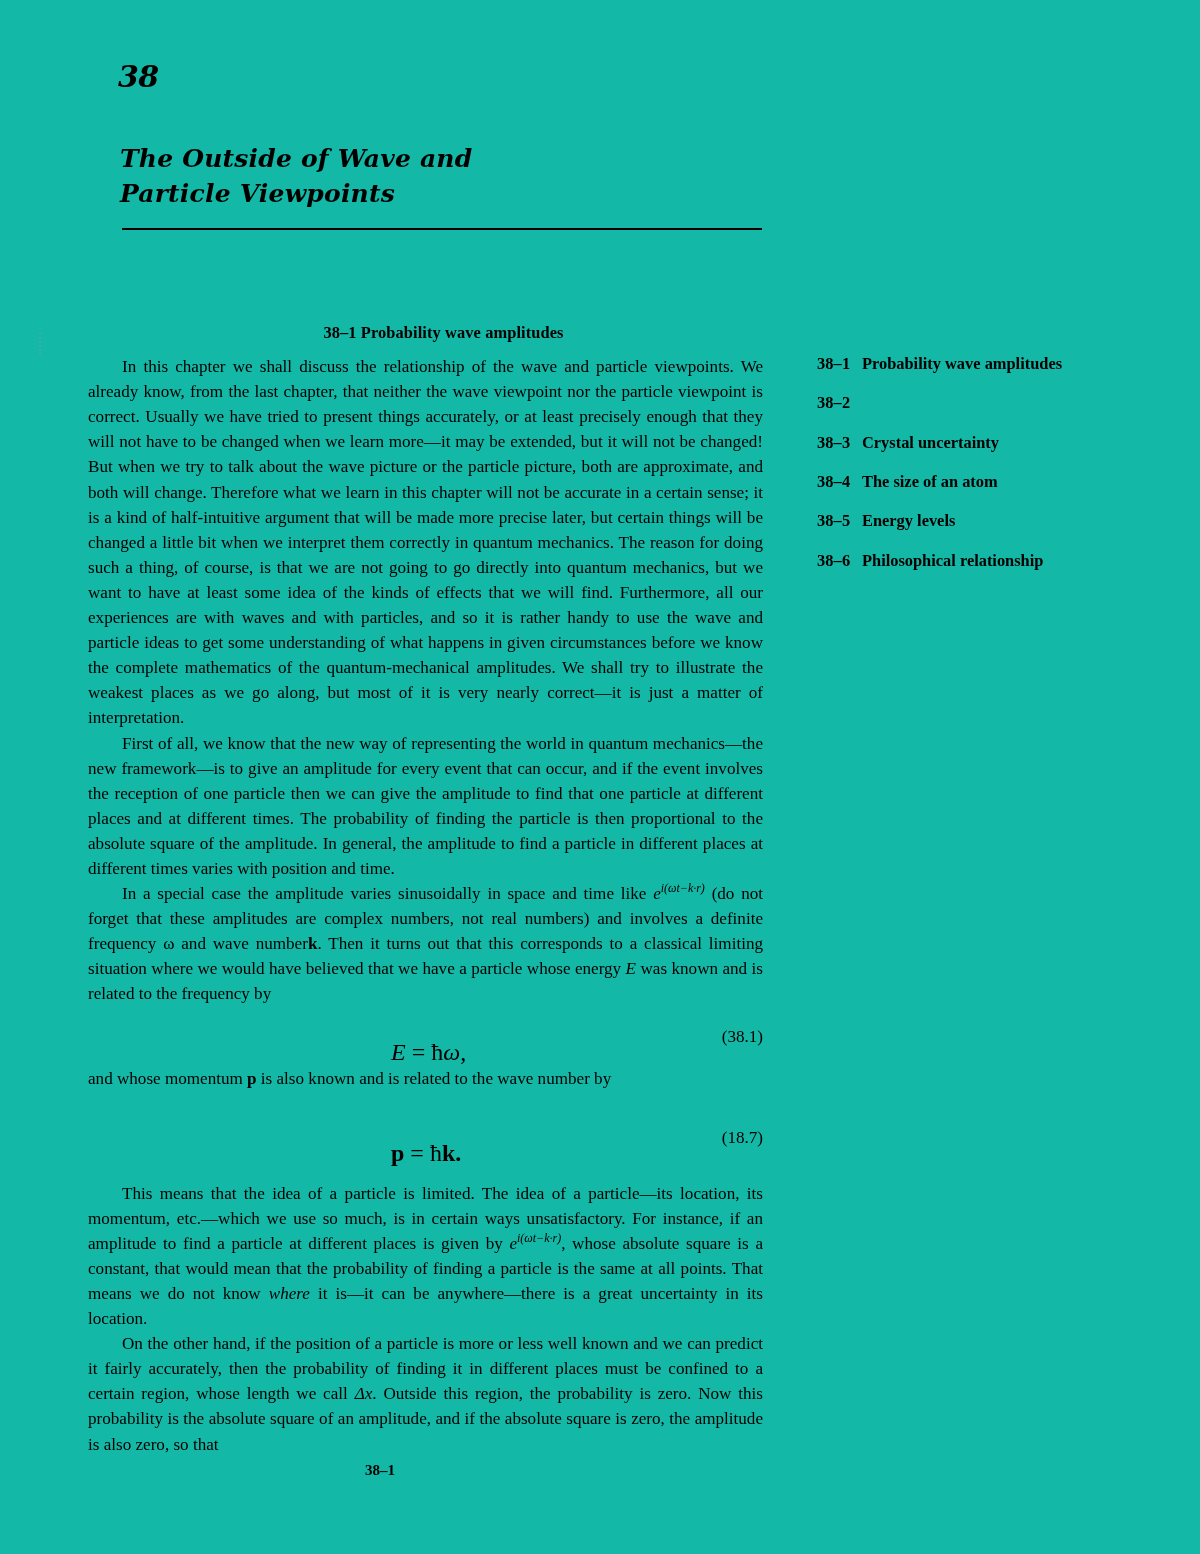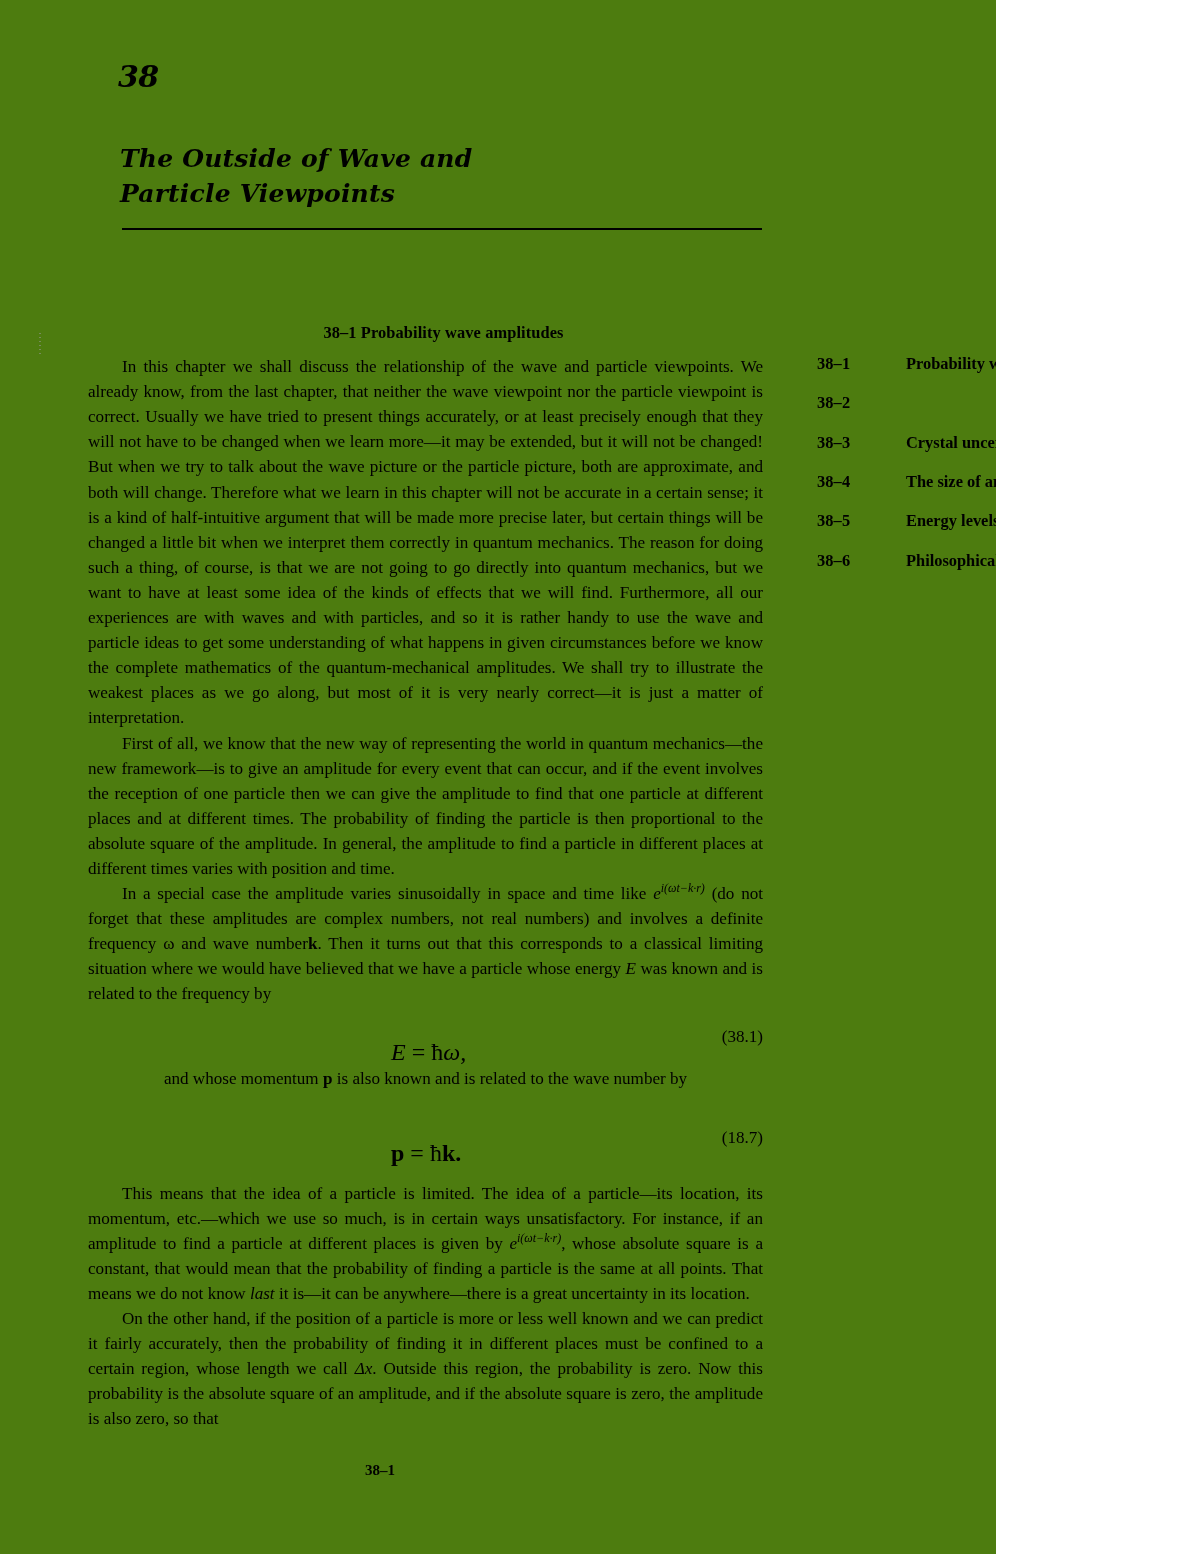--- a/index.html
+++ b/index.html
@@ -2,23 +2,23 @@
 <html><head>
 <meta charset="utf-8">
 <style>
   html, body {
     margin: 0;
     padding: 0;
     background: #ffffff;
   }
   .page {
     position: relative;
-    width: 996px;
+    width: 1200px;
     height: 1554px;
-    background: #4d7c0f;
+    background: #14b8a6;
     overflow: hidden;
     font-family: "Liberation Serif", "DejaVu Serif", serif;
     color: #000000;
   }
 
   
   .chapter-number {
     position: absolute;
     left: 118px;
     top: 59px;
@@ -110,21 +110,21 @@
     margin-top: 16px;
   }
   .eq-num {
     position: absolute;
     right: 0;
     top: 0;
     font-size: 17.1px;
   }
   .lead-line {
     margin: 14px 0 0 0;
-    text-align: center;
+    text-align: left;
     text-indent: 0;
   }
 
   
   .toc {
     position: absolute;
     left: 817px;
     top: 353px;
     width: 300px;
     font-size: 16.4px;
@@ -136,21 +136,20 @@
     align-items: flex-start;
     margin-bottom: 18px;
   }
   .toc-num {
     flex: 0 0 auto;
     width: 45px;
     letter-spacing: 0.1px;
   }
   .toc-label {
     flex: 1 1 auto;
-    margin-left: 44px;
   }
 
   
   .page-footer {
     position: absolute;
     left: 0;
     top: 1462px;
     width: 1200px;
     text-align: center;
     font-size: 15px;
@@ -209,21 +208,21 @@
 
     <p class="para noindent lead-line"><span>and whose momentum</span> <span class="mb">p</span> <span>is also known and is related to the wave number by</span></p>
 
     <div class="eq-block" style="margin-top:34px;margin-bottom:30px;">
       <span class="eq-body"><span class="mb">p</span>&nbsp;<span>=</span>&nbsp;<span class="hbar">ħ</span><span class="mb">k.</span></span>
       <span class="eq-num">(18.7)</span>
     </div>
 
     <p class="para"><span>This means that the idea of a particle is limited. The idea of a particle—its location, its momentum, etc.—which we use so much, is in certain ways unsatisfactory. For instance, if an amplitude to find a particle at different places is given by</span>
       <span class="expo"><span>e</span><sup>i(ωt−k·r)</sup></span><span>, whose absolute square is a constant, that would mean that the probability of finding a particle is the same at all points. That means we do not know</span>
-      <span class="mi">last</span> <span>it is—it can be anywhere—there is a great uncertainty in its location.</span></p>
+      <span class="mi">where</span> <span>it is—it can be anywhere—there is a great uncertainty in its location.</span></p>
 
     <p class="para"><span>On the other hand, if the position of a particle is more or less well known and we can predict it fairly accurately, then the probability of finding it in different places must be confined to a certain region, whose length we call</span> <span class="mi">Δx</span><span>. Outside this region, the probability is zero. Now this probability is the absolute square of an amplitude, and if the absolute square is zero, the amplitude is also zero, so that</span></p>
 
   </div>
 
   <div class="toc">
     <div class="toc-item">
       <span class="toc-num">38–1</span>
       <span class="toc-label">Probability wave amplitudes</span>
     </div>

